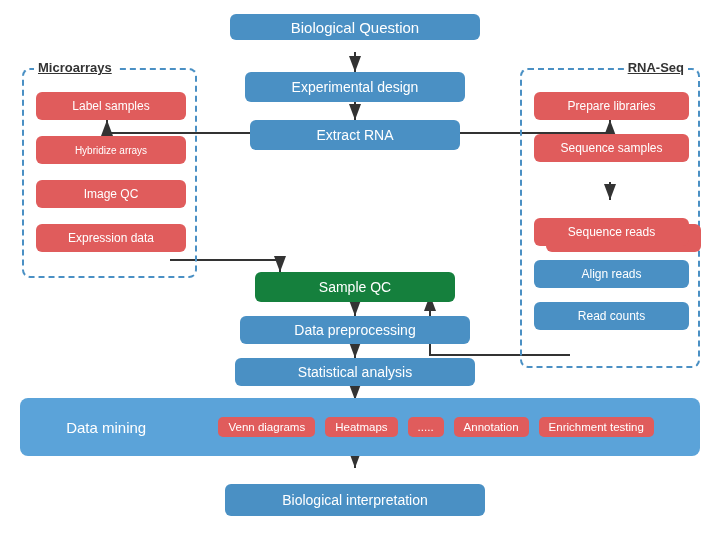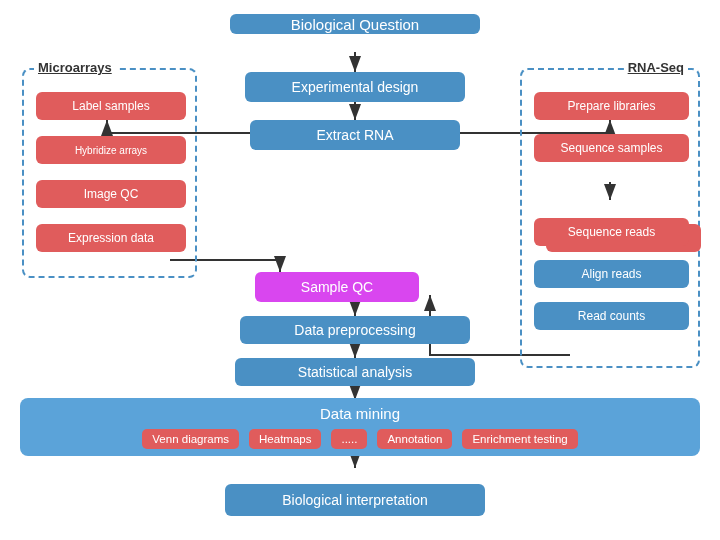--- a/index.html
+++ b/index.html
@@ -125,21 +125,21 @@
 
     <line x1="355" y1="298" x2="355" y2="316" stroke="#333" stroke-width="2" marker-end="url(#arrowhead)"></line>
 
     <line x1="355" y1="340" x2="355" y2="358" stroke="#333" stroke-width="2" marker-end="url(#arrowhead)"></line>
 
     <line x1="355" y1="382" x2="355" y2="400" stroke="#333" stroke-width="2" marker-end="url(#arrowhead)"></line>
 
     <line x1="355" y1="450" x2="355" y2="468" stroke="#333" stroke-width="2" marker-end="url(#arrowhead)"></line>
   </svg>
 
-  <div class="box blue-box" style="left:230px; top:14px; width:250px; height:20px; font-size:15px;">
+  <div class="box blue-box" style="left:230px; top:14px; width:250px; height:26px; font-size:15px;">
     <span>Biological Question</span>
   </div>
 
   <div class="box blue-box" style="left:245px; top:72px; width:220px; height:30px; font-size:14px;">
     <span>Experimental design</span>
   </div>
 
   <div class="box blue-box" style="left:250px; top:120px; width:210px; height:30px; font-size:14px;">
     <span>Extract RNA</span>
   </div>
@@ -185,33 +185,33 @@
 
     <div class="box blue-box" style="position:absolute; left:12px; top:190px; width:155px; height:28px; font-size:12px; background:#4a90c4;">
       <span>Align reads</span>
     </div>
 
     <div class="box blue-box" style="position:absolute; left:12px; top:232px; width:155px; height:28px; font-size:12px; background:#4a90c4;">
       <span>Read counts</span>
     </div>
   </div>
 
-  <div class="box blue-box" style="left:255px; top:272px; width:164px; height:30px; font-size:14px; background:#d946ef;">
+  <div class="box blue-box" style="left:255px; top:272px; width:200px; height:30px; font-size:14px; background:#15803d;">
     <span>Sample QC</span>
   </div>
 
   <div class="box blue-box" style="left:240px; top:316px; width:230px; height:28px; font-size:14px; background:#4a90c4;">
     <span>Data preprocessing</span>
   </div>
 
   <div class="box blue-box" style="left:235px; top:358px; width:240px; height:28px; font-size:14px; background:#4a90c4;">
     <span>Statistical analysis</span>
   </div>
 
-  <div style="position:absolute; left:20px; top:398px; width:680px; height:58px; background:#5ba3d9; border-radius:8px; display:flex; flex-direction:column; align-items:center; justify-content:space-around; padding:4px 10px;">
+  <div style="position:absolute; left:20px; top:398px; width:680px; height:58px; background:#5ba3d9; border-radius:8px; display:flex; flex-direction:row; align-items:center; justify-content:space-around; padding:4px 10px;">
     <div style="color:#fff; font-size:15px; font-weight:500;">Data mining</div>
     <div style="display:flex; gap:10px;">
       <div class="small-red-box">
         <span>Venn diagrams</span>
       </div>
       <div class="small-red-box">
         <span>Heatmaps</span>
       </div>
       <div class="small-red-box">
         <span>.....</span>

